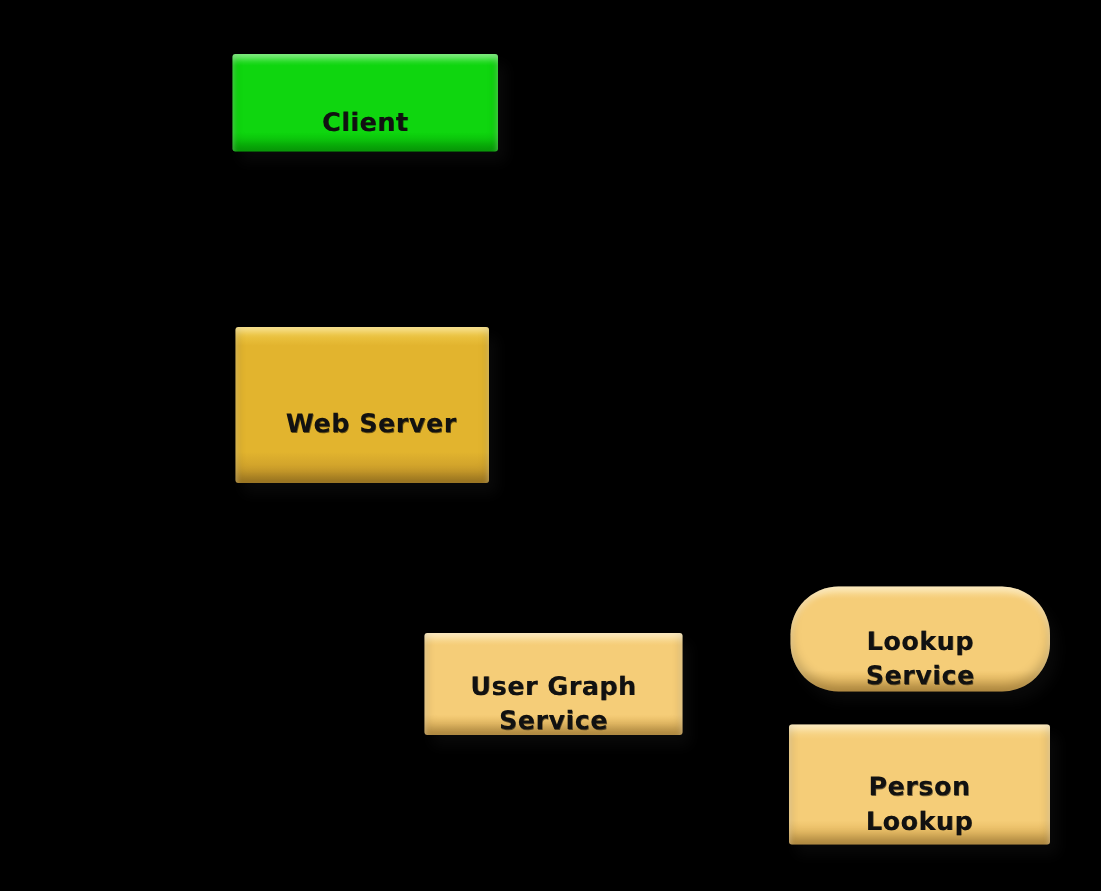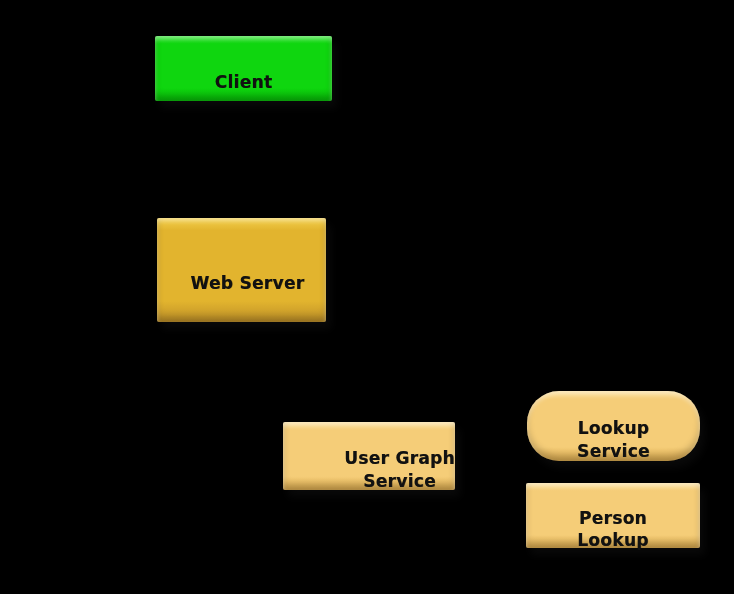--- a/index.html
+++ b/index.html
@@ -47,31 +47,31 @@
     <div class="node" style="left: 155px; top: 36px; width: 177px; height: 65px; background: linear-gradient(rgb(53, 225, 53) 0%, rgb(15, 214, 15) 12%, rgb(15, 214, 15) 80%, rgb(7, 187, 7) 100%);">
     <div class="node-label" style="color: rgb(17, 17, 17);">
         <div>Client</div>
       </div>
   </div>
     <div class="node" style="left: 157px; top: 218px; width: 169px; height: 104px; background: linear-gradient(rgb(243, 208, 79) 0%, rgb(226, 180, 46) 12%, rgb(226, 180, 46) 80%, rgb(189, 143, 40) 100%); padding-left: 12px;">
     <div class="node-label" style="color: rgb(17, 17, 17);">
         <div>Web Server</div>
       </div>
   </div>
-    <div class="node" style="left: 283px; top: 422px; width: 172px; height: 68px; background: linear-gradient(rgb(251, 223, 155) 0%, rgb(245, 205, 120) 12%, rgb(245, 205, 120) 80%, rgb(217, 169, 78) 100%); justify-content: flex-end;">
+    <div class="node" style="left: 283px; top: 422px; width: 172px; height: 68px; background: linear-gradient(rgb(251, 223, 155) 0%, rgb(245, 205, 120) 12%, rgb(245, 205, 120) 80%, rgb(217, 169, 78) 100%);">
     <div class="node-label" style="color: rgb(17, 17, 17);">
         <div>User Graph</div>
         <div>Service</div>
       </div>
   </div>
     <div class="node" style="left: 527px; top: 391px; width: 173px; height: 70px; background: linear-gradient(rgb(251, 223, 155) 0%, rgb(245, 205, 120) 12%, rgb(245, 205, 120) 80%, rgb(217, 169, 78) 100%); border-radius: 32px;">
     <div class="node-label" style="color: rgb(17, 17, 17);">
         <div>Lookup</div>
         <div>Service</div>
       </div>
   </div>
-    <div class="node" style="left: 526px; top: 483px; width: 174px; height: 65px; background: linear-gradient(rgb(251, 223, 155) 0%, rgb(245, 205, 120) 12%, rgb(245, 205, 120) 80%, rgb(217, 169, 78) 100%);">
+    <div class="node" style="left: 526px; top: 483px; width: 174px; height: 80px; background: linear-gradient(rgb(251, 223, 155) 0%, rgb(245, 205, 120) 12%, rgb(245, 205, 120) 80%, rgb(217, 169, 78) 100%);">
     <div class="node-label" style="color: rgb(17, 17, 17);">
         <div>Person</div>
         <div>Lookup</div>
       </div>
   </div>
   </div>
 
 </body></html>

